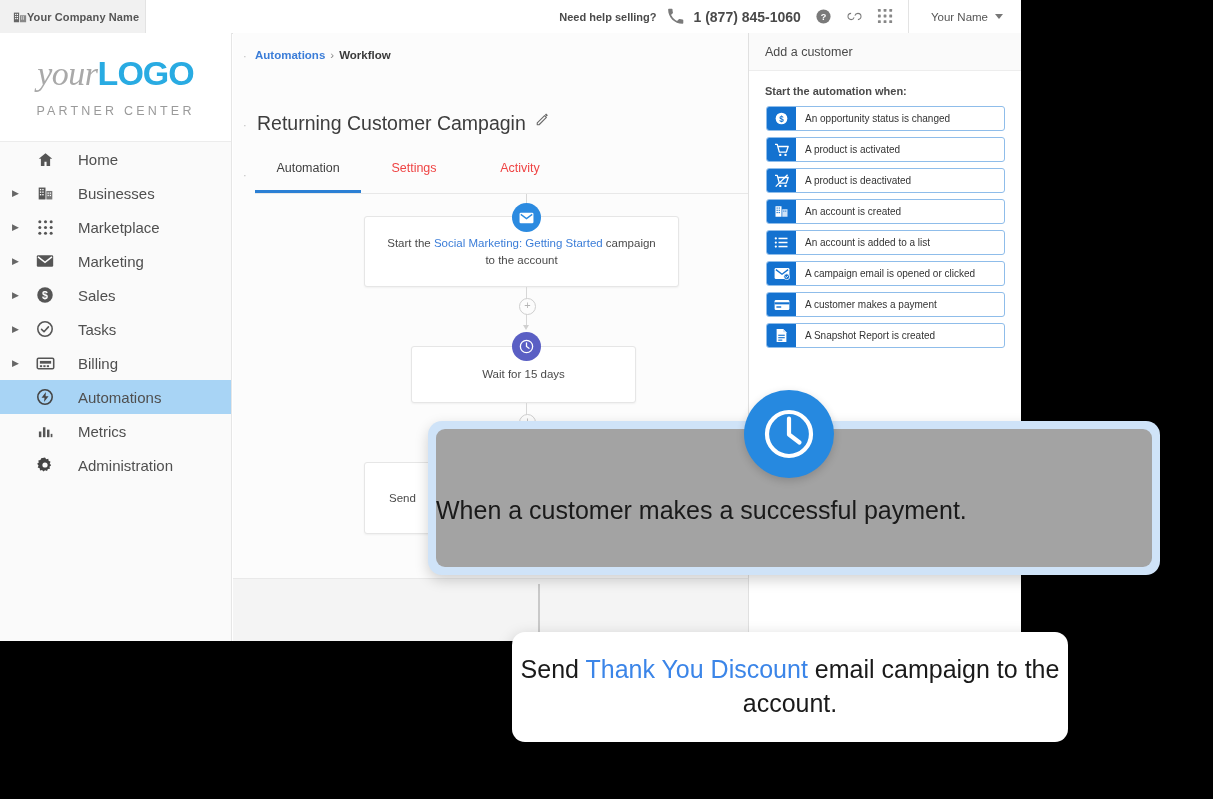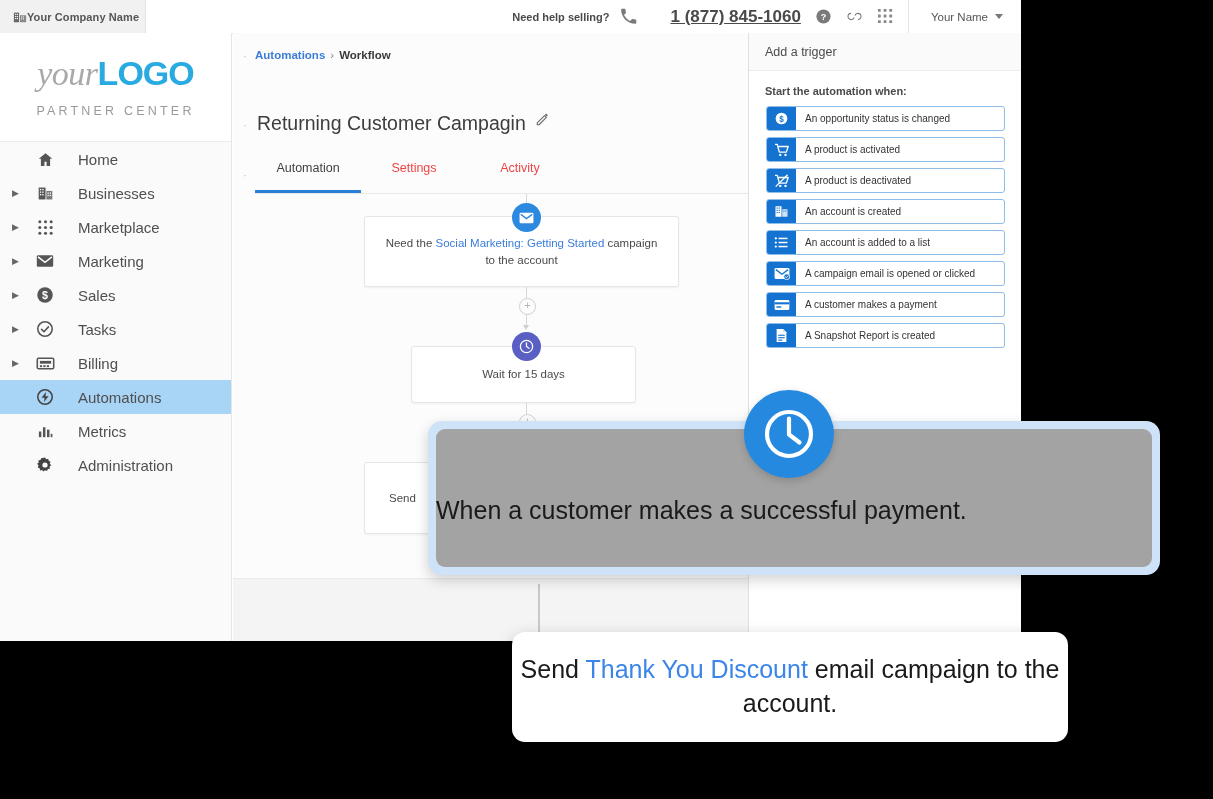--- a/index.html
+++ b/index.html
@@ -26,21 +26,21 @@
     height:33px;width:146px;background:#f1f1f1;
     display:flex;align-items:center;padding-left:13px;
     box-sizing:border-box;border-right:1px solid #e3e3e3;
   }
   #company-tab .lbl{font-size:11px;font-weight:bold;color:#555;letter-spacing:.1px;}
   .bldg-ico{width:14px;height:14px;display:block;}
   #topbar-right{
     margin-left:auto;display:flex;align-items:center;height:33px;
   }
   .help-text{font-size:11px;font-weight:bold;color:#4a4a4a;}
-  .phone-link{font-size:17px;font-weight:bold;color:#4a4a4a;text-decoration:underline;margin-left:24px;}
+  .phone-link{font-size:14px;font-weight:bold;color:#4a4a4a;}
   .tb-ico{width:17px;height:17px;display:block;opacity:.78;}
   #topbar-right .grp{display:flex;align-items:center;gap:9px;padding-right:14px;}
   #user-menu{
     border-left:1px solid #e3e3e3;height:33px;display:flex;align-items:center;
     gap:7px;padding:0 18px 0 22px;
   }
   #user-menu .nm{font-size:11.5px;color:#555;}
   .caret{width:0;height:0;border-left:4px solid transparent;border-right:4px solid transparent;border-top:5px solid #777;}
 
   
@@ -417,21 +417,21 @@
       <div class="connector" style="left:293px;top:0px;height:14px;"></div>
       <div class="arrowhead" style="left:290px;top:13px;"></div>
 
       <div class="node-circle node-blue" style="left:279px;top:9px;">
         <svg width="15" height="12" viewBox="0 0 22 17">
             <rect x="0.8" y="0.8" width="20.4" height="15.4" rx="2" fill="#fff"></rect>
             <path d="M2.6 3.2L11 9.4l8.4-6.2" fill="none" stroke="#2b8ae0" stroke-width="1.9"></path>
           </svg>
       </div>
       <div class="wf-card" style="left:131px;top:22px;width:315px;height:71px;">
-        <span><span>Need the </span><span class="lk">Social Marketing: Getting Started</span><span> campaign to the account</span></span>
+        <span><span>Start the </span><span class="lk">Social Marketing: Getting Started</span><span> campaign to the account</span></span>
       </div>
 
       <div class="connector" style="left:293px;top:93px;height:12px;"></div>
       <div class="plus-node" style="left:286px;top:104px;">+</div>
       <div class="connector" style="left:293px;top:120px;height:12px;"></div>
       <div class="arrowhead" style="left:290px;top:131px;"></div>
 
       <div class="node-circle node-purple" style="left:279px;top:138px;">
         <svg width="15" height="15" viewBox="0 0 22 22">
             <circle cx="11" cy="11" r="9" fill="none" stroke="#fff" stroke-width="1.9"></circle>
@@ -464,21 +464,21 @@
     </div>
   </div>
 
   <div id="bottom-strip">
     <div class="vdiv" style="left:305px;top:5px;height:52px;"></div>
     <div id="save-button">Save</div>
   </div>
 
   <div id="trigger-panel">
     <div id="trigger-head">
-      <span class="t">Add a trigger</span>
+      <span class="t">Add a customer</span>
     </div>
     <div id="trigger-sub">Start the automation when:</div>
 
     <div class="trig-row">
       <span class="trig-ico">
           <svg width="15" height="15" viewBox="0 0 22 22">
             <circle cx="11" cy="11" r="8.6" fill="#fff"></circle>
             <text x="11" y="15.6" font-size="12" font-weight="bold" text-anchor="middle" fill="#1472d0" font-family="Liberation Sans, sans-serif">$</text>
           </svg>
         </span>

